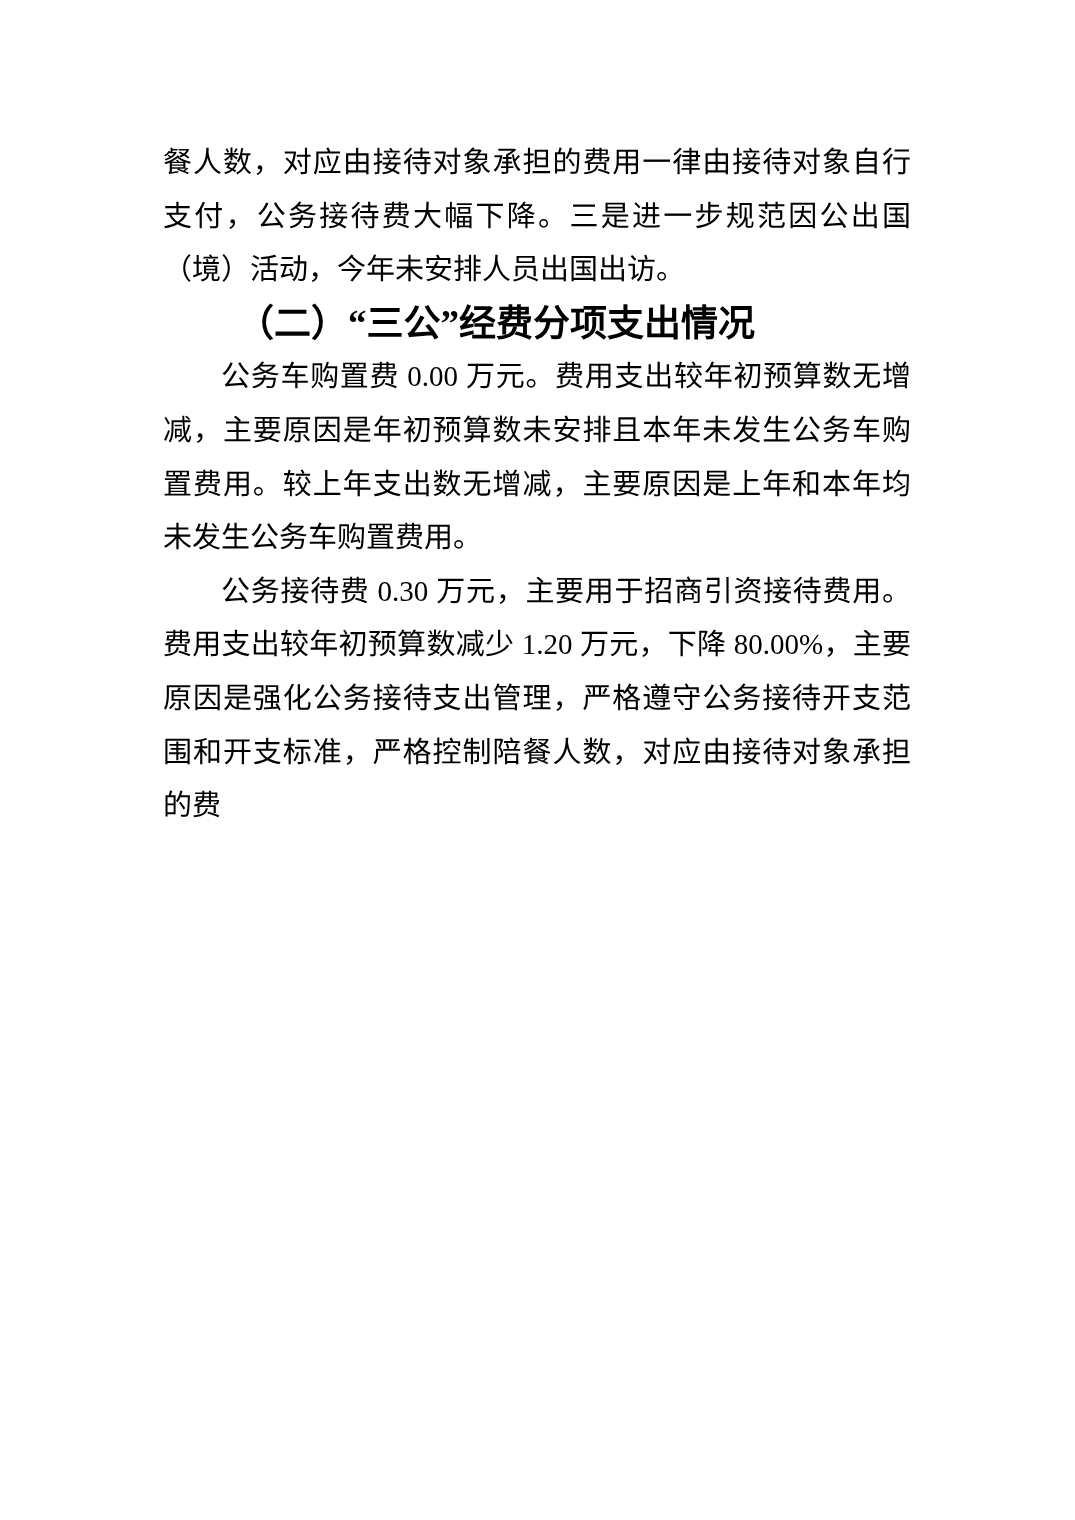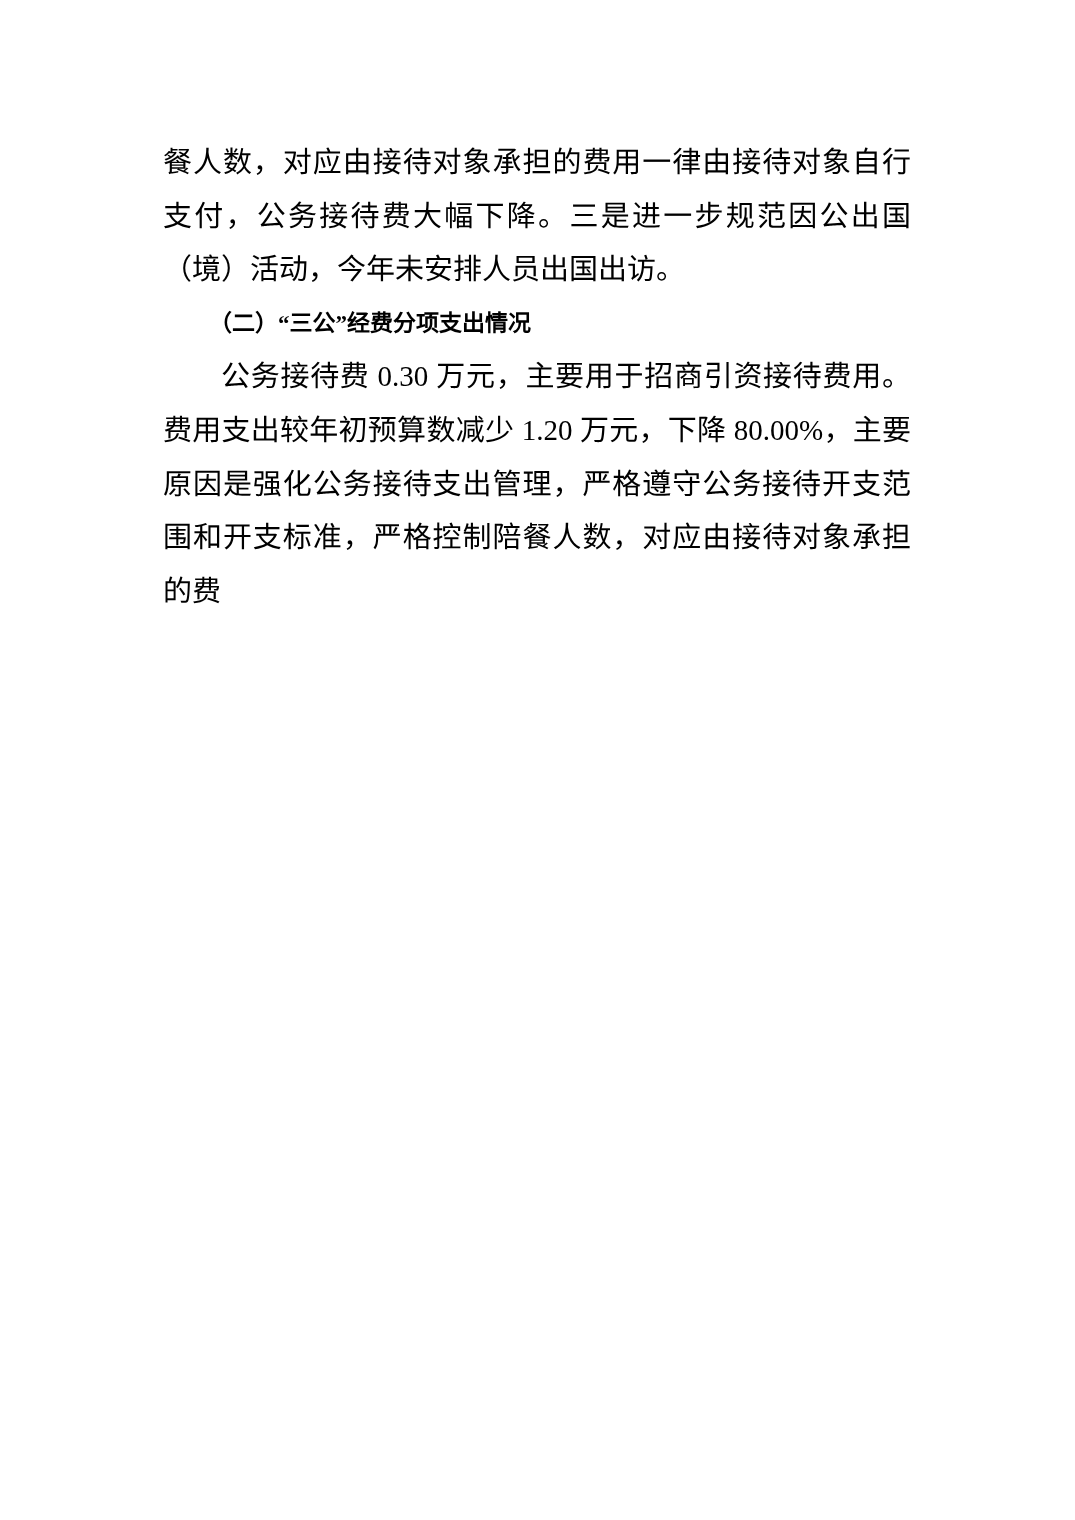--- a/index.html
+++ b/index.html
@@ -31,21 +31,21 @@
     padding: 0;
     text-indent: 2em;
   }
   .para.continuation {
     text-indent: 0;
   }
   .section-heading {
     margin: 0;
     padding: 0;
     text-indent: 2em;
-    font-size: 23px;
+    font-size: 37px;
     font-weight: bold;
     line-height: 53.6px;
     font-family: Liberation Serif, serif;
   }
   .page-number {
     position: absolute;
     left: 0;
     top: 1406px;
     width: 100%;
     text-align: center;
@@ -55,17 +55,18 @@
     letter-spacing: 1px;
   }
 </style>
 </head>
 <body>
 
 <div class="page">
   <div class="text-block">
     <p class="para continuation">餐人数，对应由接待对象承担的费用一律由接待对象自行支付，公务接待费大幅下降。三是进一步规范因公出国（境）活动，今年未安排人员出国出访。</p>
     <h2 class="section-heading">（二）“三公”经费分项支出情况</h2>
+    <p class="para">公务车购置费 0.00 万元。费用支出较年初预算数无增减，主要原因是年初预算数未安排且本年未发生公务车购置费用。较上年支出数无增减，主要原因是上年和本年均未发生公务车购置费用。</p>
     <p class="para">公务接待费 0.30 万元，主要用于招商引资接待费用。费用支出较年初预算数减少 1.20 万元，下降 80.00%，主要原因是强化公务接待支出管理，严格遵守公务接待开支范围和开支标准，严格控制陪餐人数，对应由接待对象承担的费</p>
   </div>
 
   <div class="page-number">- 13 -</div>
 </div>
 
 </body></html>

